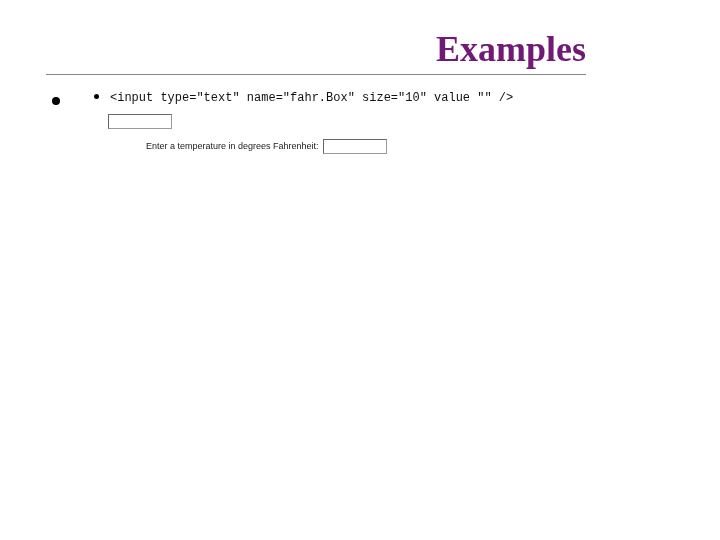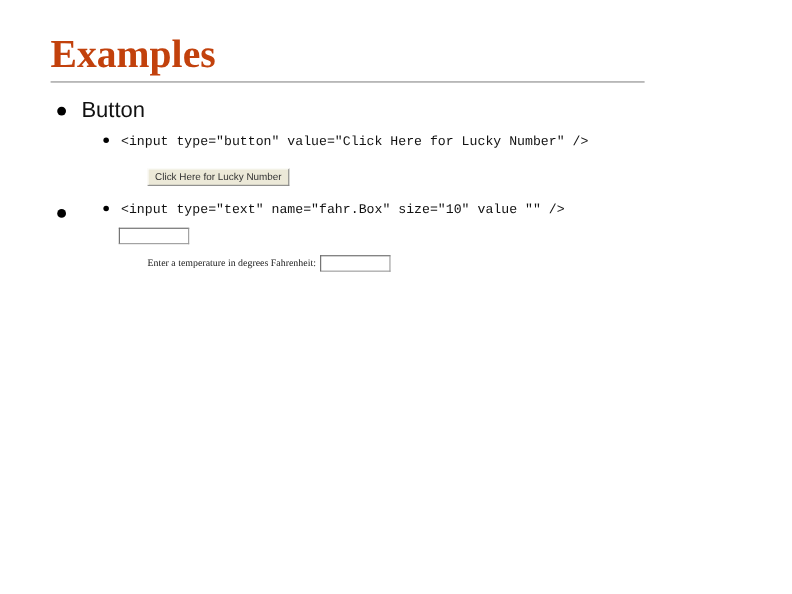--- a/index.html
+++ b/index.html
@@ -12,25 +12,26 @@
     color: #000;
     position: relative;
   }
   .slide {
     padding: 28px 46px 20px 46px;
   }
   .title {
     font-family: "Times New Roman", Georgia, serif;
     font-size: 36px;
     font-weight: bold;
-    color: #c2410c;
+    color: #701a75;
     margin: 0 0 8px 0;
     padding-bottom: 4px;
     border-bottom: 1px solid #888;
     width: 540px;
+    text-align: right;
   }
   ul.lvl1 {
     list-style: none;
     margin: 14px 0 0 0;
     padding: 0 0 0 6px;
   }
   ul.lvl1 > li {
     position: relative;
     padding-left: 22px;
     margin-bottom: 8px;
@@ -94,52 +95,42 @@
     width: 64px;
     height: 15px;
     background: #fff;
     border: 1px solid #999;
     border-top-color: #666;
     border-left-color: #666;
     filter: blur(0.3px);
     vertical-align: middle;
   }
   .tb-render-line {
-    font-family: Liberation Serif, serif;
+    font-family: Liberation Sans, sans-serif;
     font-size: 9px;
     color: #222;
     display: flex;
     align-items: center;
     gap: 4px;
     filter: blur(0.3px);
+    margin-left: 12px;
   }
   .subhead {
     font-family: Verdana, Arial, sans-serif;
     font-size: 15px;
   }
 </style>
 </head>
 <body>
 
 <div class="slide">
   <h1 class="title">Examples</h1>
 
   <ul class="lvl1">
 
-    <li>
-      <span>Button</span>
-      <ul class="lvl2">
-        <li>
-          <span class="mono">&lt;input type="button" value="Click Here for Lucky Number" /&gt;</span>
-        </li>
-      </ul>
-      <div class="imgstub">
-        <span class="btn-render">Click Here for Lucky Number</span>
-      </div>
-    </li>
 
     <li>
       <ul class="lvl2">
         <li>
           <span class="mono">&lt;input type="text" name="fahr.Box" size="10" value "" /&gt;</span>
           <div style="margin:6px 0 0 -2px;">
             <span class="tb-render-small"></span>
           </div>
         </li>
       </ul>

